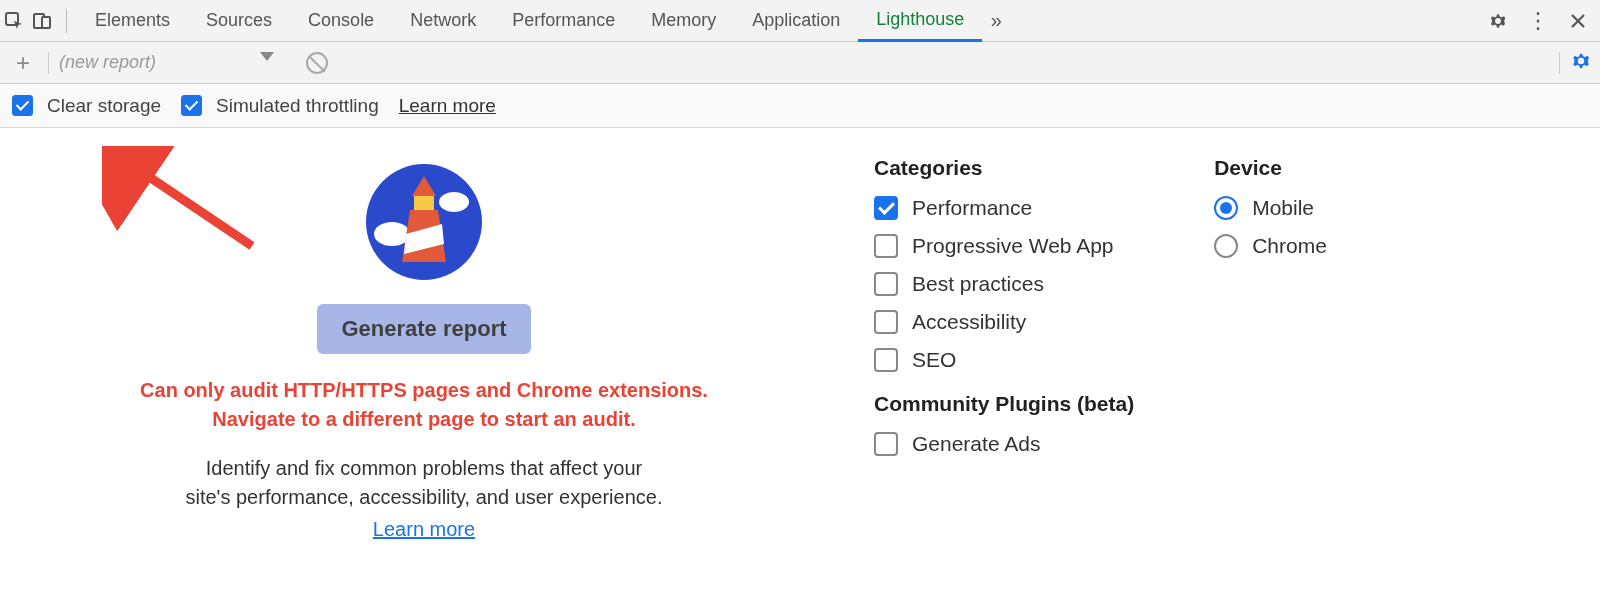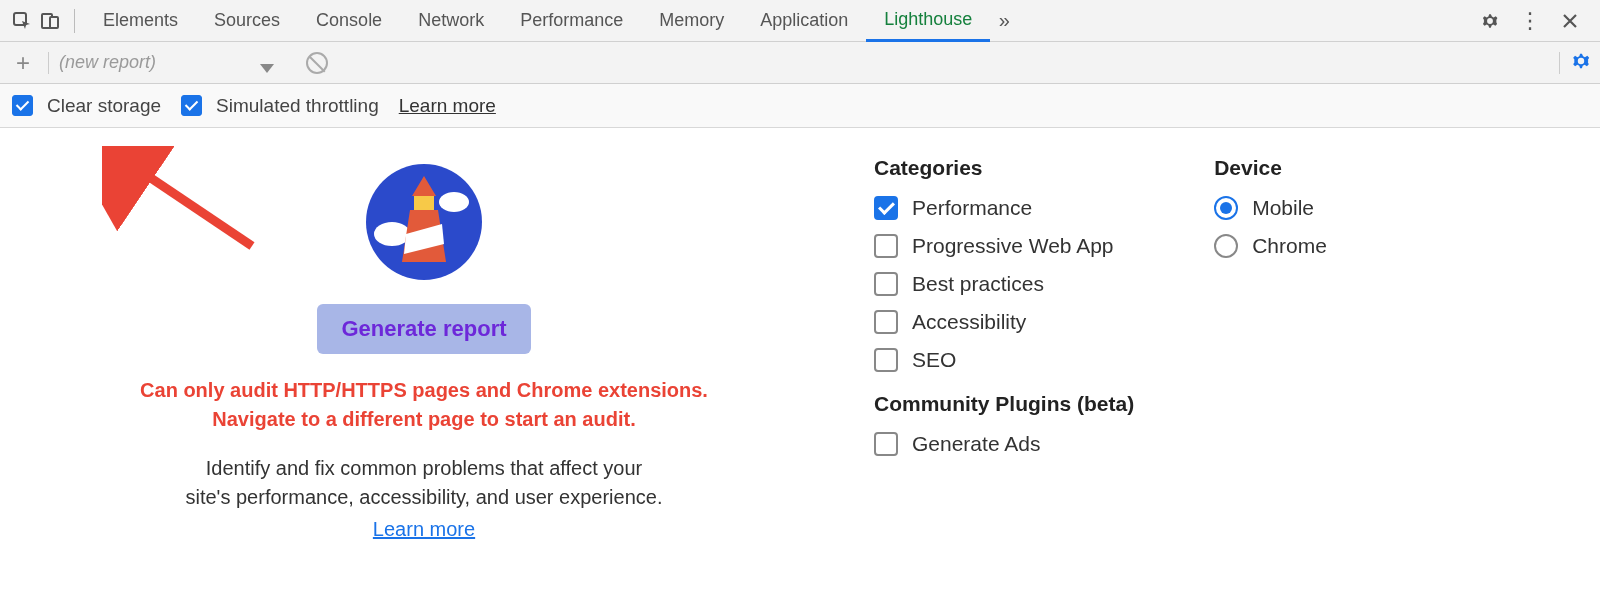--- a/index.html
+++ b/index.html
@@ -12,21 +12,21 @@
     height: 607px;
     overflow: hidden;
   }
   
   .tabs-bar {
     display: flex;
     align-items: center;
     height: 42px;
     border-bottom: 1px solid #d0d0d0;
     background: #f3f3f3;
-    padding: 0 8px;
+    padding: 0 0;
   }
   .tabs-bar .icon-box {
     width: 28px;
     height: 28px;
     display: flex;
     align-items: center;
     justify-content: center;
     color: #555;
   }
   .tabs-bar .divider {
@@ -59,21 +59,21 @@
     display: flex;
     align-items: center;
     height: 42px;
     border-bottom: 1px solid #d0d0d0;
     background: #f3f3f3;
     padding: 0 8px;
   }
   .toolbar2 .plus { width: 30px; text-align: center; color: #888; font-size: 24px; font-weight: 300; }
   .toolbar2 .vdiv { width: 1px; height: 22px; background: #ccc; margin: 0 10px; }
   .toolbar2 .report-drop {
-    display: flex; align-items: flex-end; gap: 14px;
+    display: flex; align-items: flex-start; gap: 14px;
     color: #9a9a9a; font-size: 18px; font-style: italic;
     padding-right: 20px;
   }
   .toolbar2 .triangle {
     width: 0; height: 0;
     border-left: 7px solid transparent;
     border-right: 7px solid transparent;
     border-top: 9px solid #888;
     margin-left: 90px;
   }
@@ -146,21 +146,21 @@
     width: 170px; height: 120px;
     pointer-events: none;
   }
   .lh-logo {
     width: 120px; height: 120px;
     margin-top: 10px;
   }
   .gen-btn {
     margin-top: 22px;
     background: #a8b6e7;
-    color: #6d28d9;
+    color: #404040;
     border: none;
     border-radius: 6px;
     font-size: 22px;
     font-weight: 600;
     padding: 12px 24px;
   }
   .warn-text {
     color: #ea4335;
     font-weight: 700;
     font-size: 20px;

